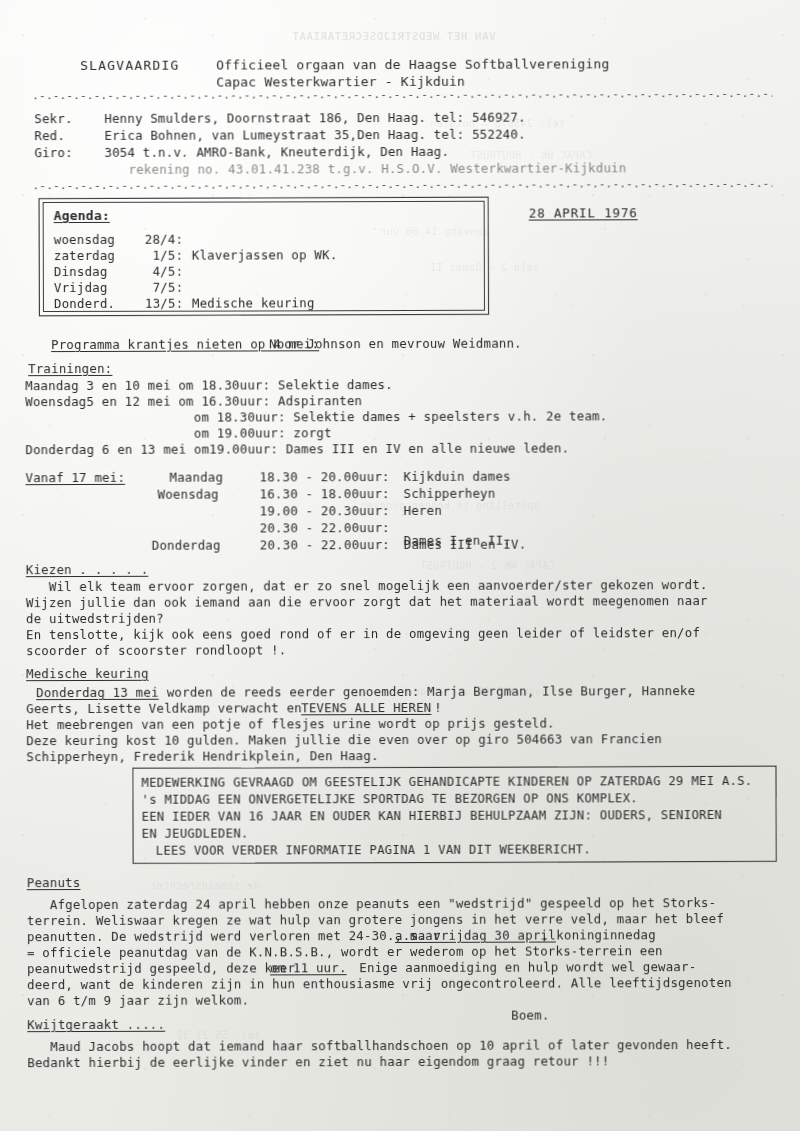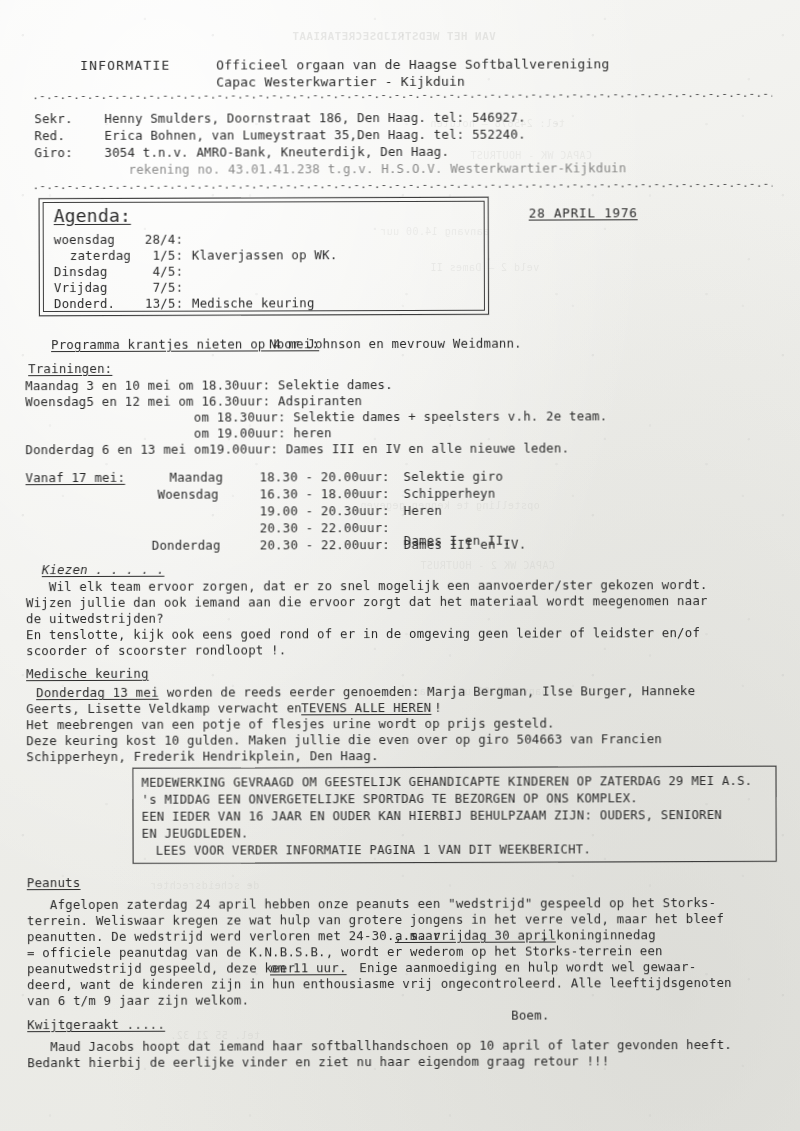--- a/index.html
+++ b/index.html
@@ -113,47 +113,47 @@
   <div class="bleed lt" style="left:380px; top:226px;">aanvang 14.00 uur</div>
   <div class="bleed lt" style="left:430px; top:262px;">veld 2 — Dames II</div>
   <div class="bleed lt" style="left:360px; top:500px;">opstelling te kennen gegeven</div>
   <div class="bleed lt" style="left:420px; top:560px;">CAPAC WK 2 - HOUTRUST</div>
   <div class="bleed lt" style="left:400px; top:686px;">aanv. 13.00 uur — Dames</div>
   <div class="bleed lt" style="left:150px; top:880px;">de scheidsrechter</div>
   <div class="bleed lt" style="left:170px; top:1030px;">tel. 55 21 32.</div>
 
   <div class="content skew">
 
-    <div class="line blur" style="left:80px; top:57px; font-size:13px; letter-spacing:1.2px;">INFORMATIE</div>
+    <div class="line blur" style="left:80px; top:57px; font-size:13px; letter-spacing:1.2px;">SLAGVAARDIG</div>
     <div class="line blur" style="left:216px; top:57px; font-size:13px;">Officieel orgaan van de Haagse Softballvereniging</div>
     <div class="line blur" style="left:216px; top:74px; font-size:13px;">Capac Westerkwartier - Kijkduin</div>
 
     <div class="rule blur" style="left:32px; top:88px; width:740px;">.-.-.-.-.-.-.-.-.-.-.-.-.-.-.-.-.-.-.-.-.-.-.-.-.-.-.-.-.-.-.-.-.-.-.-.-.-.-.-.-.-.-.-.-.-.-.-.-.-.-.-.-.-.-.-.-.-.-.-.-.-.-.-.-.-.-.-.-.-.-.-.-.-.-.-.-.-.-.-.-.-</div>
 
     <div class="line blur" style="left:34px; top:110px;">Sekr.</div>
     <div class="line blur" style="left:104px; top:110px;">Henny Smulders, Doornstraat 186, Den Haag. tel: 546927.</div>
 
     <div class="line blur" style="left:34px; top:127px;">Red.</div>
     <div class="line blur" style="left:104px; top:127px;">Erica Bohnen, van Lumeystraat 35,Den Haag. tel: 552240.</div>
 
     <div class="line blur" style="left:34px; top:144px;">Giro:</div>
     <div class="line blur" style="left:104px; top:144px;">3054 t.n.v. AMRO-Bank, Kneuterdijk, Den Haag.</div>
 
     <div class="line" style="left:128px; top:161px; opacity:.55; filter:blur(.5px);">rekening no. 43.01.41.238 t.g.v. H.S.O.V. Westerkwartier-Kijkduin</div>
 
     <div class="rule blur" style="left:32px; top:178px; width:740px;">.-.-.-.-.-.-.-.-.-.-.-.-.-.-.-.-.-.-.-.-.-.-.-.-.-.-.-.-.-.-.-.-.-.-.-.-.-.-.-.-.-.-.-.-.-.-.-.-.-.-.-.-.-.-.-.-.-.-.-.-.-.-.-.-.-.-.-.-.-.-.-.-.-.-.-.-.-.-.-.-.-</div>
 
     <div class="box dbl" style="left:38px; top:197px; width:448px; height:116px;">
       <div class="box-inner">
-        <div class="line u blur" style="left:14px; top:9px; font-size:18px;">Agenda:</div>
+        <div class="line u blur" style="left:14px; top:9px; font-size:13px;font-weight:bold;">Agenda:</div>
 
         <div class="line blur" style="left:14px; top:33px;">woensdag</div>
         <div class="line blur" style="left:105px; top:33px;">28/4:</div>
 
-        <div class="line blur" style="left:14px; top:49px;margin-left:16px;">zaterdag</div>
+        <div class="line blur" style="left:14px; top:49px;">zaterdag</div>
         <div class="line blur" style="left:105px; top:49px;"> 1/5:</div>
         <div class="line blur" style="left:152px; top:49px;">Klaverjassen op WK.</div>
 
         <div class="line blur" style="left:14px; top:65px;">Dinsdag</div>
         <div class="line blur" style="left:105px; top:65px;"> 4/5:</div>
 
         <div class="line blur" style="left:14px; top:81px;">Vrijdag</div>
         <div class="line blur" style="left:105px; top:81px;"> 7/5:</div>
 
         <div class="line blur" style="left:14px; top:97px;">Donderd.</div>
@@ -164,44 +164,44 @@
 
     <div class="line u blur caps" style="left:528px; top:206px; font-size:12.6px; letter-spacing:.8px;">28 APRIL 1976</div>
 
     <div class="line u blur" style="left:27px; top:336px;margin-left:23px;">Programma krantjes nieten op 4 mei:</div>
     <div class="line blur" style="left:268px; top:336px;">Noor Johnson en mevrouw Weidmann.</div>
 
     <div class="line u blur" style="left:27px; top:360px;">Trainingen:</div>
     <div class="line blur" style="left:24px; top:377px;">Maandag 3 en 10 mei om 18.30uur: Selektie dames.</div>
     <div class="line blur" style="left:24px; top:393px;">Woensdag5 en 12 mei om 16.30uur: Adspiranten</div>
     <div class="line blur" style="left:24px; top:409px;">                      om 18.30uur: Selektie dames + speelsters v.h. 2e team.</div>
-    <div class="line blur" style="left:24px; top:425px;">                      om 19.00uur: heren</div>
+    <div class="line blur" style="left:24px; top:425px;">                      om 19.00uur: zorgt</div>
     <div class="line blur" style="left:24px; top:441px;">Donderdag 6 en 13 mei om19.00uur: Dames III en IV en alle nieuwe leden.</div>
 
     <div class="line u blur" style="left:24px; top:469px;">Vanaf 17 mei:</div>
 
     <div class="line blur" style="left:168px; top:469px;">Maandag</div>
     <div class="line blur" style="left:258px; top:469px;">18.30 - 20.00uur:</div>
-    <div class="line blur" style="left:402px; top:469px;">Selektie giro</div>
+    <div class="line blur" style="left:402px; top:469px;">Kijkduin dames</div>
 
     <div class="line blur" style="left:156px; top:486px;">Woensdag</div>
     <div class="line blur" style="left:258px; top:486px;">16.30 - 18.00uur:</div>
     <div class="line blur" style="left:402px; top:486px;">Schipperheyn</div>
 
     <div class="line blur" style="left:258px; top:503px;">19.00 - 20.30uur:</div>
     <div class="line blur" style="left:402px; top:503px;">Heren</div>
 
     <div class="line blur" style="left:258px; top:520px;">20.30 - 22.00uur:</div>
     <div class="line blur" style="left:402px; top:520px;margin-top:13px;">Dames I en II.</div>
 
     <div class="line blur" style="left:150px; top:537px;">Donderdag</div>
     <div class="line blur" style="left:258px; top:537px;">20.30 - 22.00uur:</div>
     <div class="line blur" style="left:402px; top:537px;">Dames III en IV.</div>
 
-    <div class="line u blur" style="left:40px; top:561px;font-style:italic;">Kiezen . . . . .</div>
+    <div class="line u blur" style="left:24px; top:561px;">Kiezen . . . . .</div>
     <div class="line blur" style="left:24px; top:578px;">   Wil elk team ervoor zorgen, dat er zo snel mogelijk een aanvoerder/ster gekozen wordt.</div>
     <div class="line blur" style="left:24px; top:594px;">Wijzen jullie dan ook iemand aan die ervoor zorgt dat het materiaal wordt meegenomen naar</div>
     <div class="line blur" style="left:24px; top:610px;">de uitwedstrijden?</div>
     <div class="line blur" style="left:24px; top:626px;">En tenslotte, kijk ook eens goed rond of er in de omgeving geen leider of leidster en/of</div>
     <div class="line blur" style="left:24px; top:642px;">scoorder of scoorster rondloopt !.</div>
 
     <div class="line u blur" style="left:24px; top:665px;">Medische keuring</div>
 
     <div class="line u blur" style="left:34px; top:684px;">Donderdag 13 mei</div>
     <div class="line blur" style="left:157px; top:684px;"> worden de reeds eerder genoemden: Marja Bergman, Ilse Burger, Hanneke</div>

